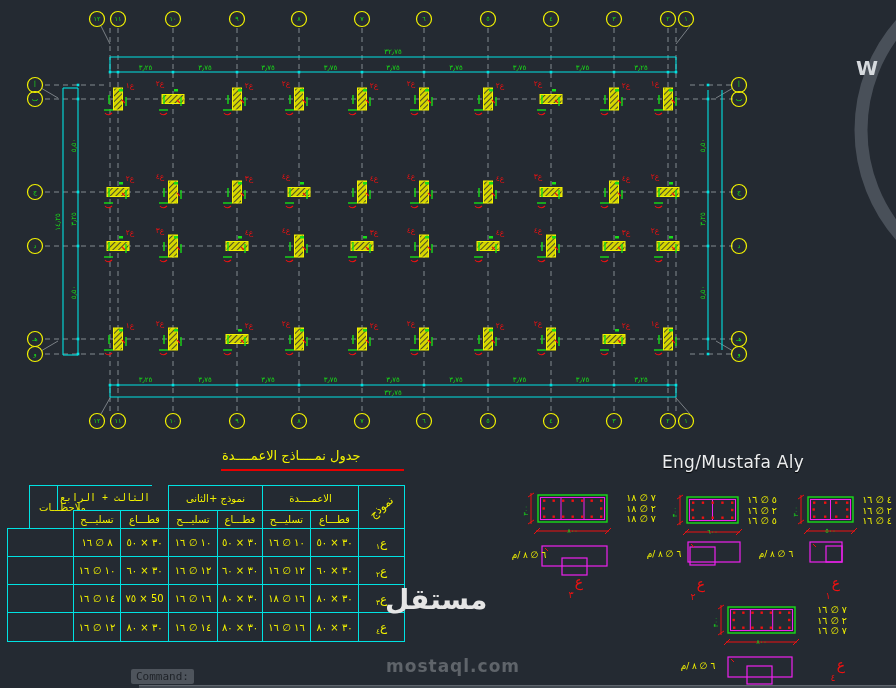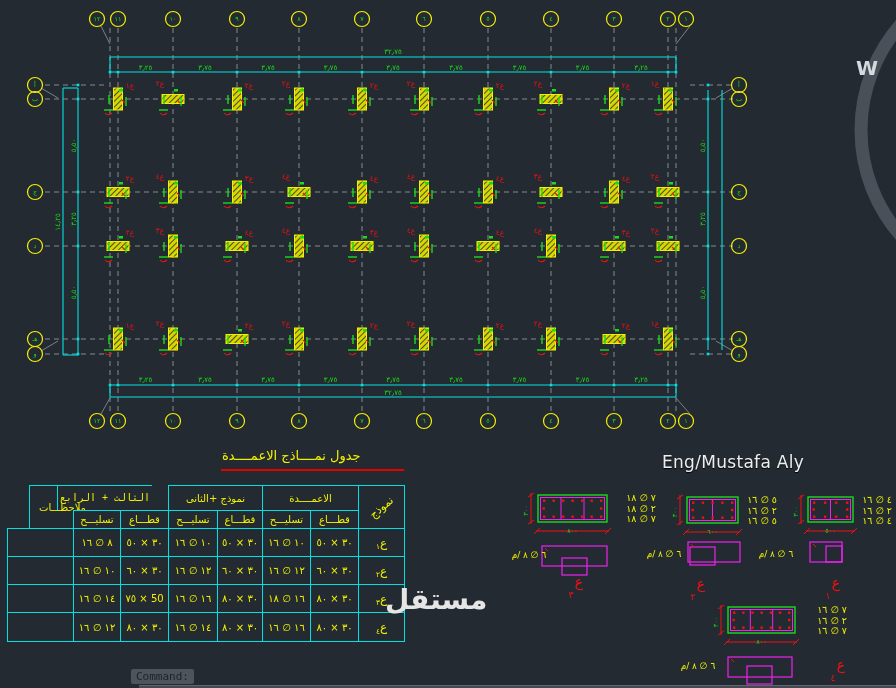--- a/index.html
+++ b/index.html
@@ -855,16 +855,17 @@
         <span class="mbase">ع</span>
         <span class="msub">٤</span>
       </div>
     </div>
 
   <div id="engineer">Eng/Mustafa Aly</div>
 
   <div id="wheel-letter">W</div>
 
   <div id="wm-ar">مستقل</div>
+  <div id="wm-en">mostaql.com</div>
 
   <div id="command-box">Command:</div>
   <div id="command-line"></div>
 </div>
 
 </body></html>

